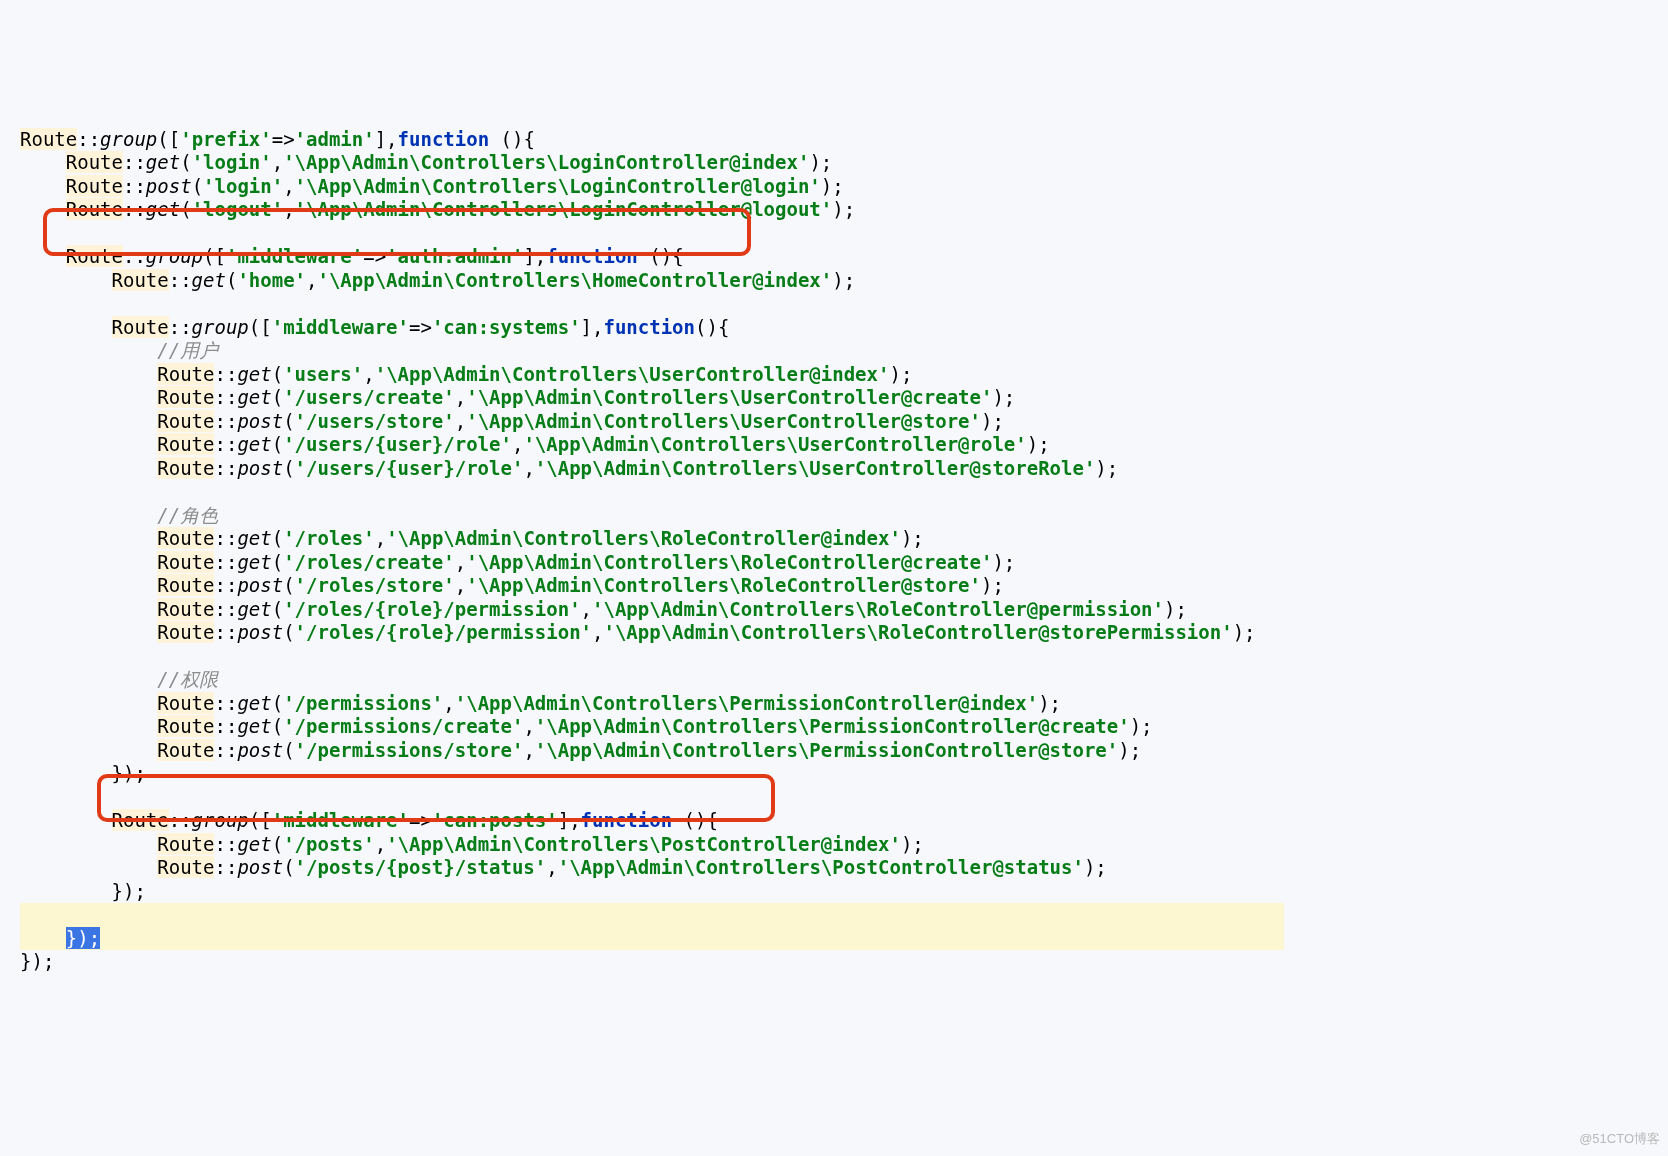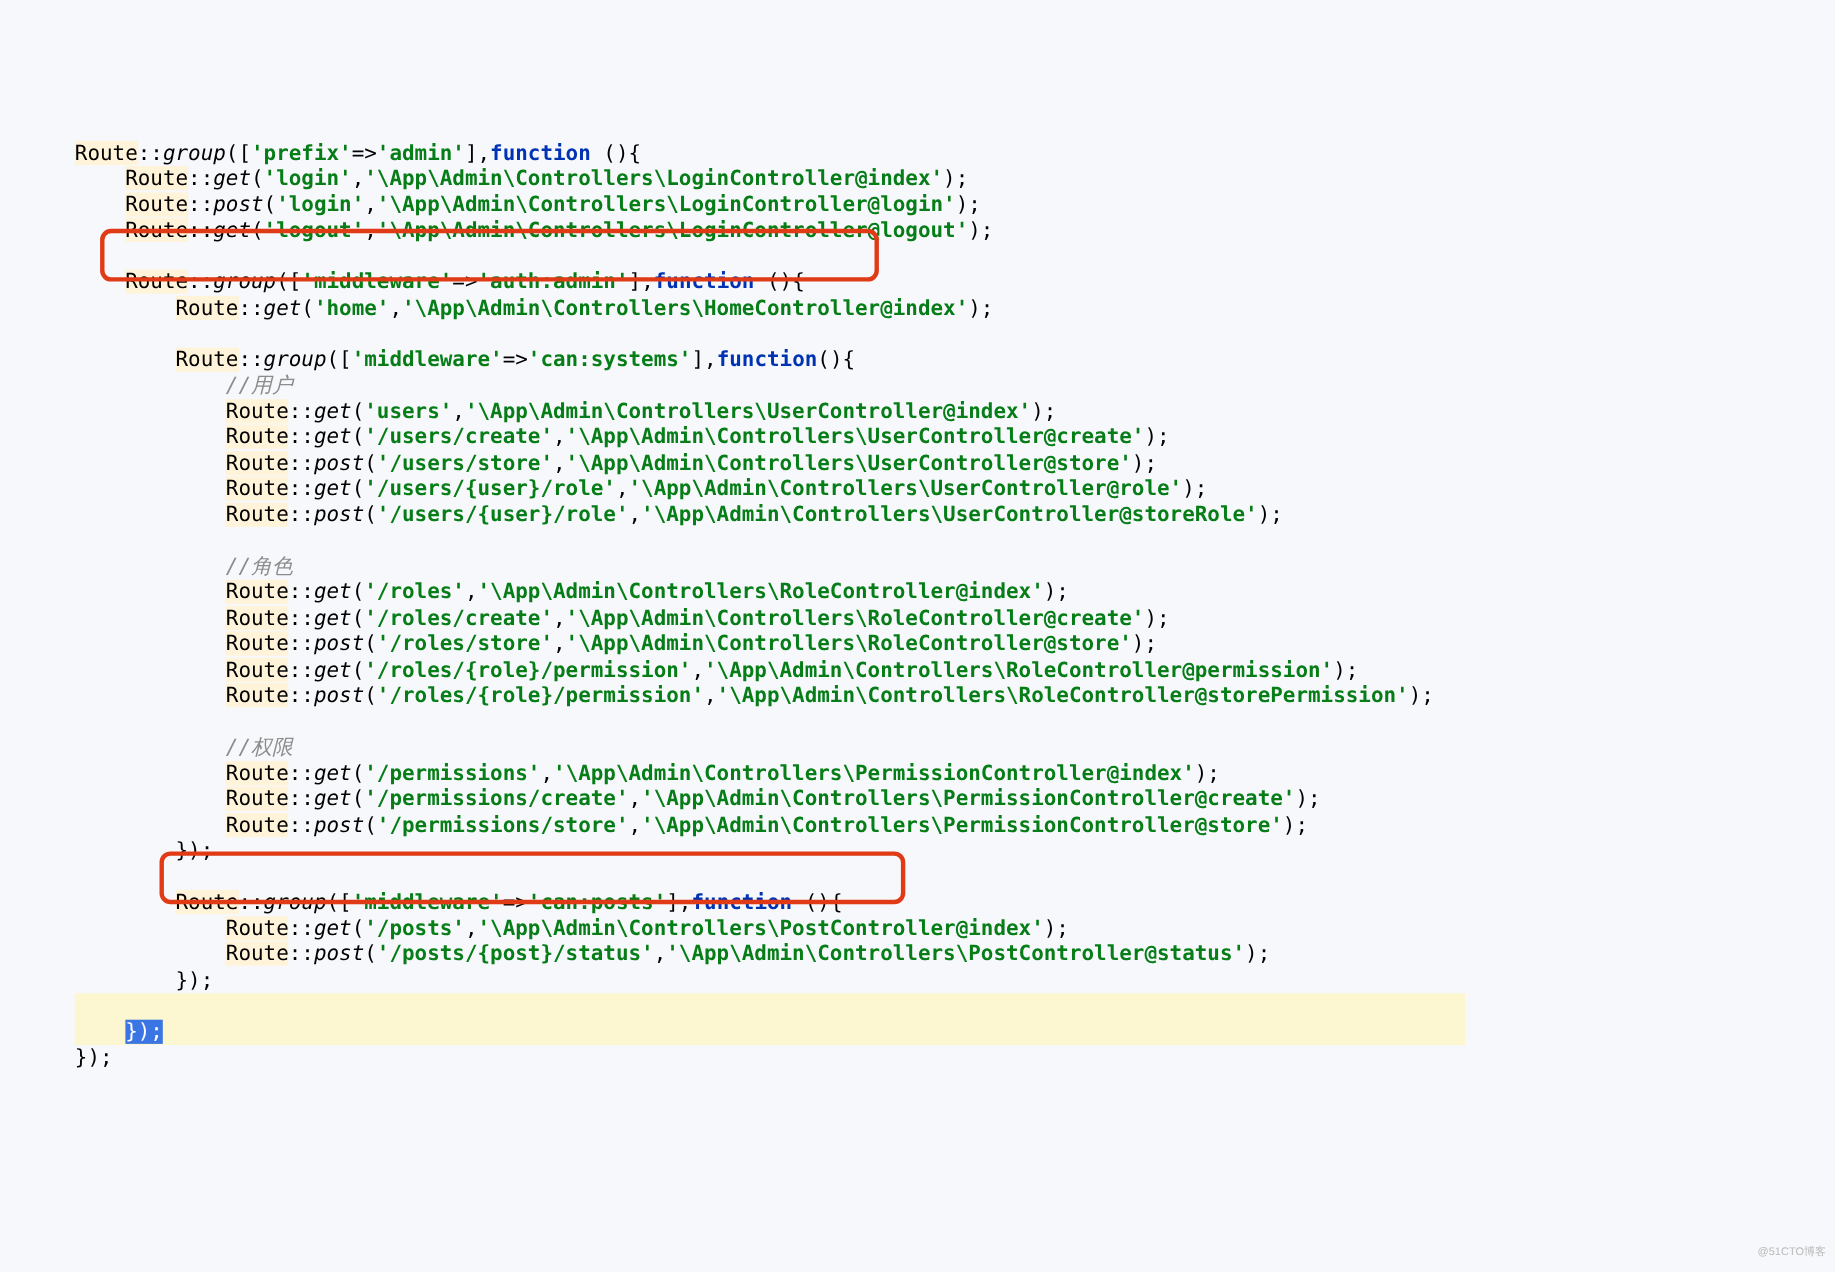--- a/index.html
+++ b/index.html
@@ -8,41 +8,40 @@
     font-family: "Menlo", "Consolas", "DejaVu Sans Mono", monospace;
     font-size: 19px;
     line-height: 23.5px;
     background: #f6f8fb;
     color: #000;
     white-space: pre;
   }
   .code-area {
     padding: 10px 0 0 20px;
     position: relative;
-    margin-left: 48px;
   }
   .kw { color: #0033b3; font-weight: bold; }
   .fn { color: #000; font-style: italic; }
   .str { color: #067d17; font-weight: bold; }
   .com { color: #8c8c8c; font-style: italic; }
   .hl { background: #fff3d9; } 
   .sel-line { background: #fcf7d1; display:inline-block; width:1264px;}
   .sel { background:#3b75e3; color:#fff; }
   .box {
     position: absolute;
     border: 4px solid #e03a17;
     border-radius: 10px;
     background: transparent;
     pointer-events: none;
   }
   .watermark {
     position: fixed;
     right: 8px;
     bottom: 6px;
-    font-size: 10px;
+    font-size: 13px;
     color: #b9b9b9;
     font-family: sans-serif;
   }
 </style>
 </head>
 <body>
 
 
 
 <div class="code-area">

